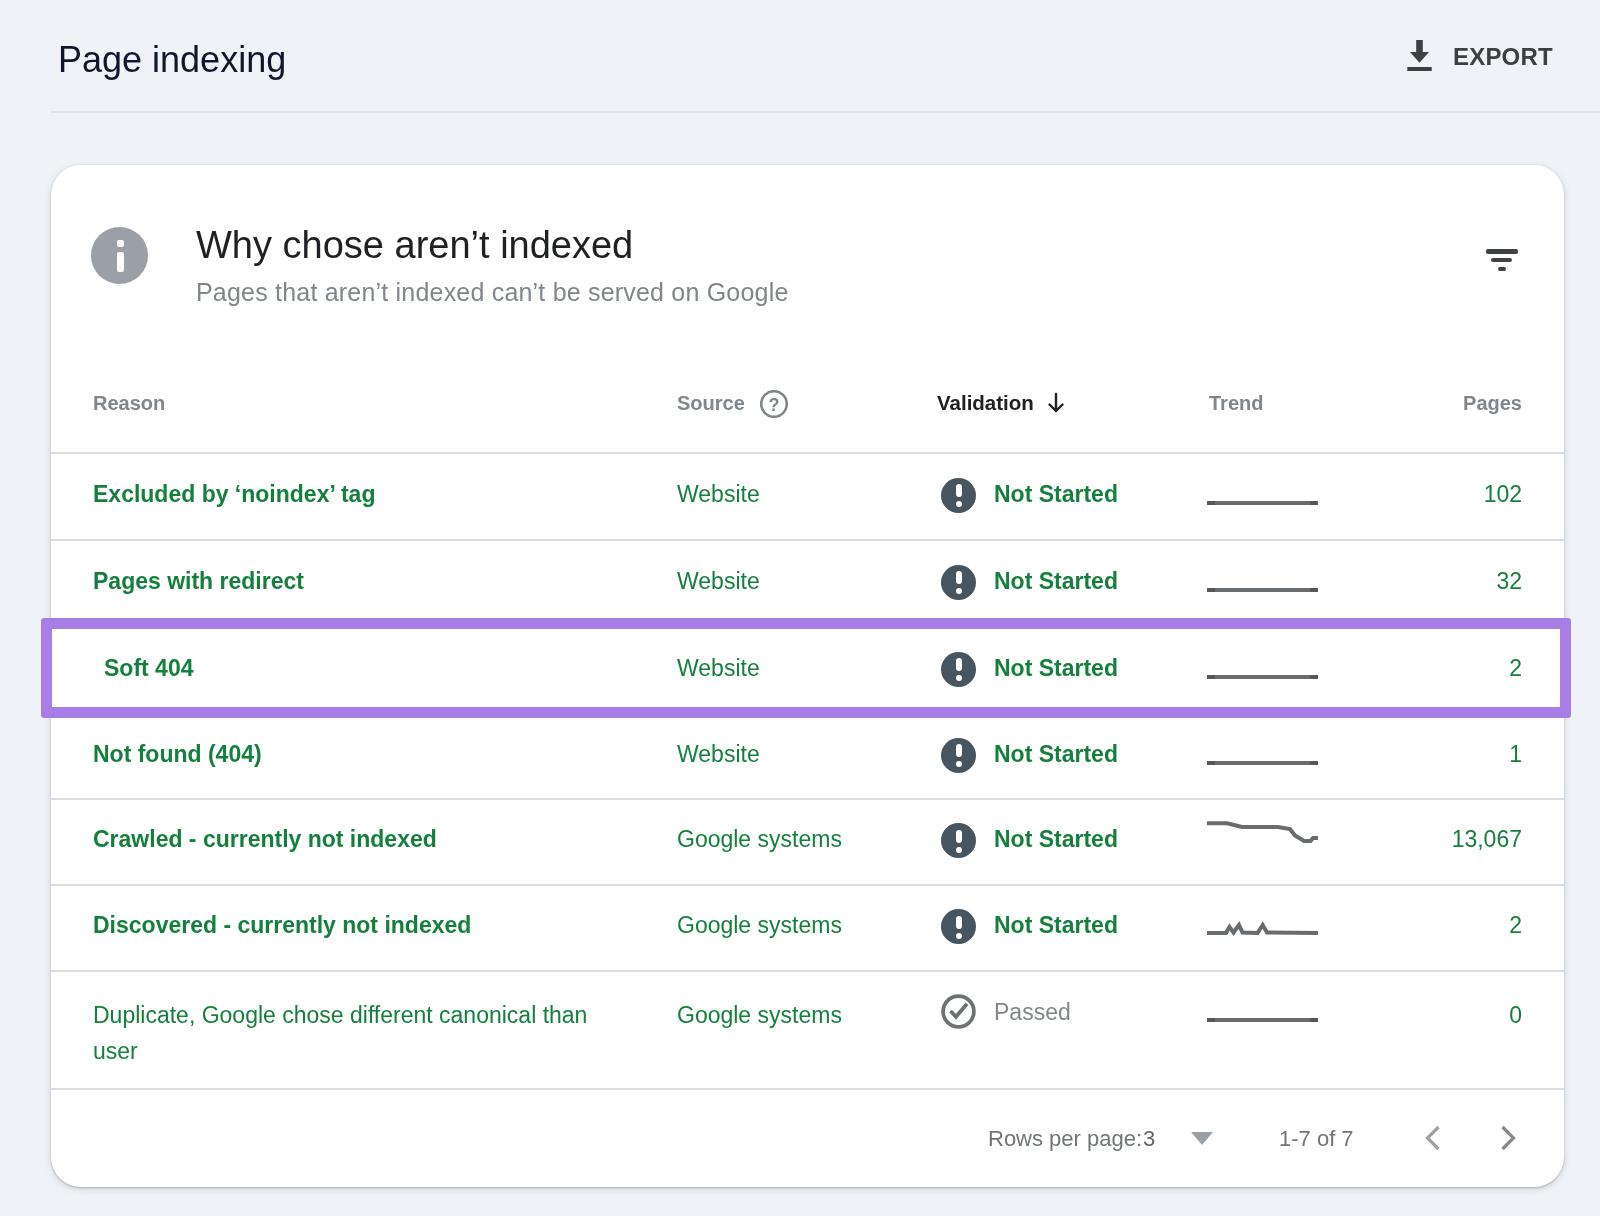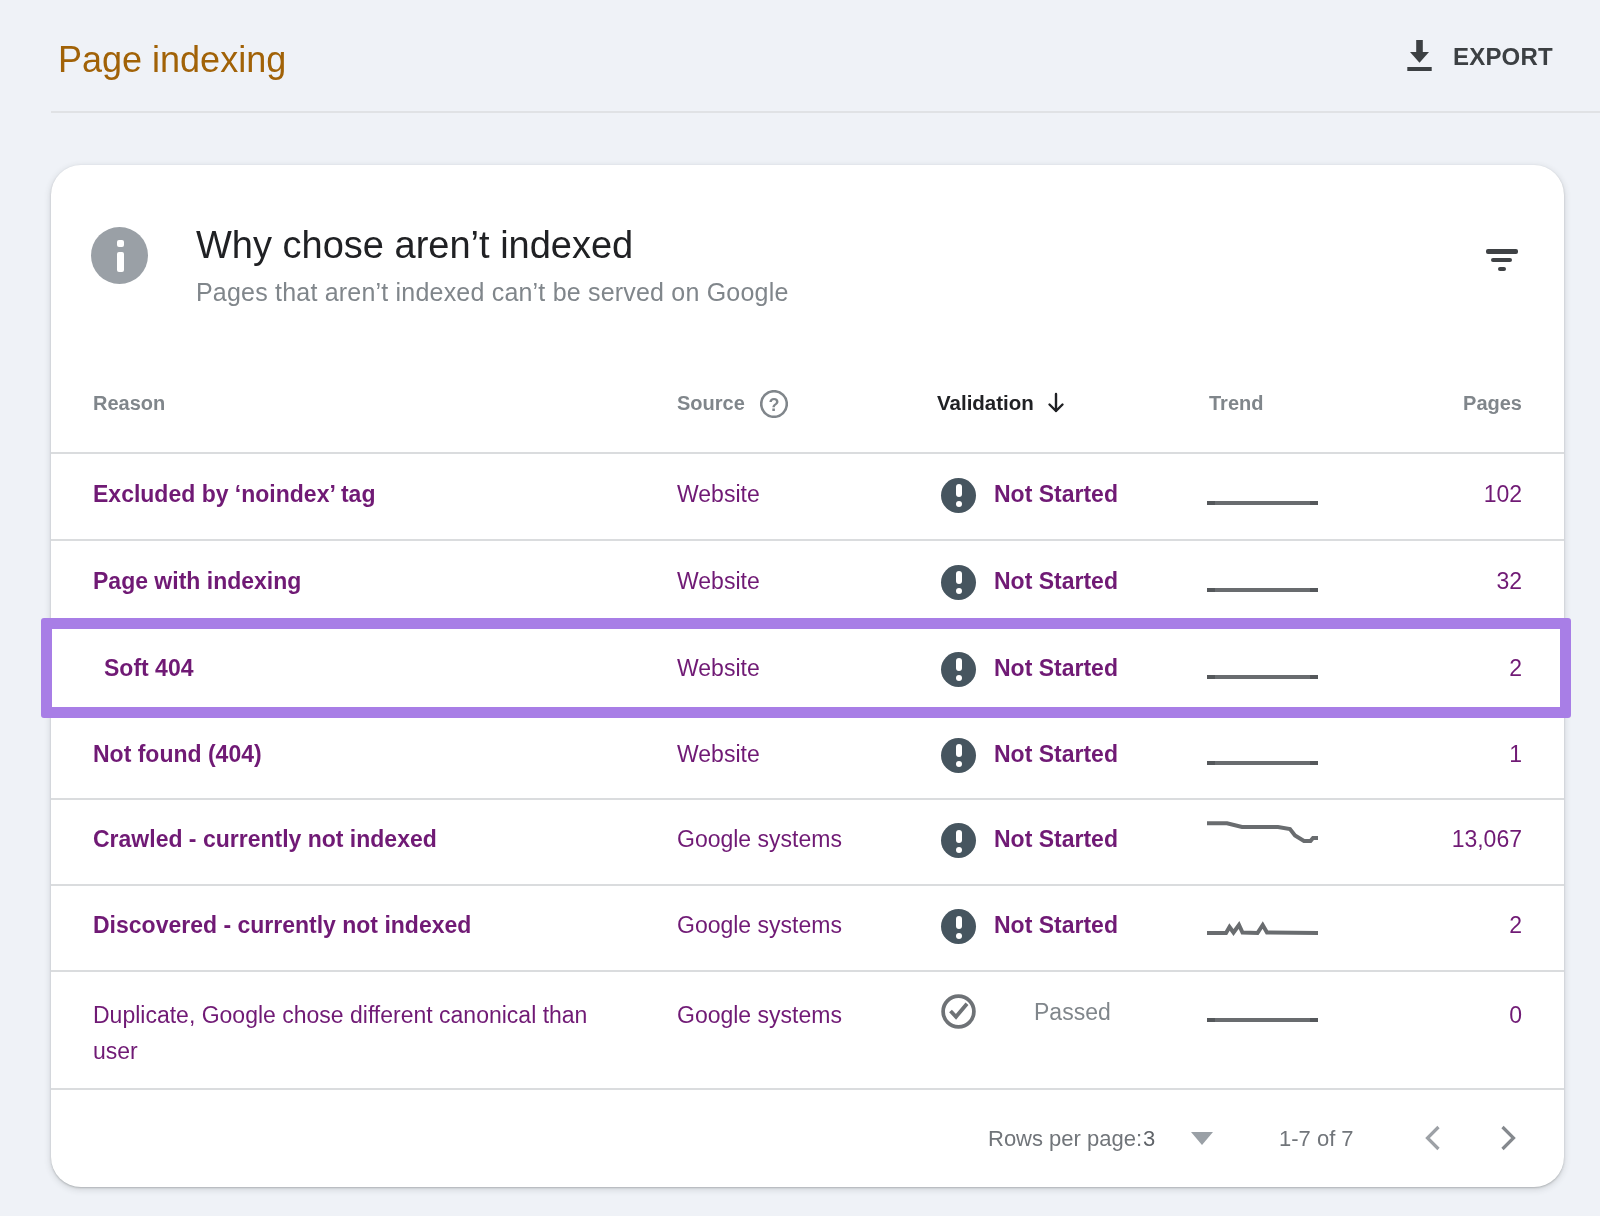--- a/index.html
+++ b/index.html
@@ -1,31 +1,31 @@
 <!DOCTYPE html>
 <html><head>
 <meta charset="utf-8">
 <style>
   html,body{margin:0;padding:0;}
   body{width:1600px;height:1216px;background:#eff2f7;font-family:"Liberation Sans",sans-serif;position:relative;overflow:hidden;}
   .abs{position:absolute;}
-  #h1{left:58px;top:42px;font-size:36px;line-height:36px;color:#a16207;}
+  #h1{left:58px;top:42px;font-size:36px;line-height:36px;color:#0f172a;}
   #exporttxt{top:45px;left:1453px;font-size:24px;line-height:23px;font-weight:700;color:#3c4043;letter-spacing:0.2px;}
   #topline{left:51px;top:111px;width:1549px;height:2px;background:#e0e2e5;}
   #card{left:51px;top:165px;width:1513px;height:1022px;background:#fff;border-radius:30px;box-shadow:0 1px 2px rgba(60,64,67,.28),0 2px 6px 1px rgba(60,64,67,.14);}
   #infocircle{left:91px;top:227px;width:57px;height:57px;border-radius:50%;background:#9aa0a6;}
   #idot{left:117px;top:240px;width:7px;height:7px;border-radius:2px;background:#fff;}
   #istem{left:117px;top:252px;width:7px;height:20px;border-radius:2px;background:#fff;}
   #h2{left:196px;top:226px;font-size:38px;line-height:38px;color:#202124;}
   #sub{left:196px;top:280px;font-size:25px;line-height:25px;color:#80868b;letter-spacing:0.2px;}
   .fbar{background:#3f4245;border-radius:2px;height:4.5px;}
   .hdr{font-size:20px;line-height:20px;color:#80868b;top:393px;font-weight:bold;}
-  .cell{font-size:23px;line-height:23px;color:#701a75;}
+  .cell{font-size:23px;line-height:23px;color:#15803d;}
   .bold{font-weight:700;}
-  .gray{color:#80868b;margin-left:40px;}
+  .gray{color:#80868b;}
   .divline{left:51px;width:1513px;height:1.5px;background:#dadcde;}
   .badge{width:35px;height:35px;border-radius:50%;background:#46555f;left:941px;}
   .bang{left:955.5px;width:6px;background:#fff;border-radius:3px;}
   .numcell{right:78px;text-align:center;}
   .trendflat{left:1207px;width:111px;height:4px;background:#696c6f;}
   .tcap{width:8px;height:4px;background:#55585b;}
   #purple{left:41px;top:618px;width:1530px;height:100px;border:11.5px solid #a87ee6;border-radius:3px;box-sizing:border-box;background:transparent;z-index:50;}
   .ftxt{font-size:22px;line-height:22px;color:#71757a;}
 </style>
 </head>
@@ -74,21 +74,21 @@
 <div class="abs cell" style="left:677px;top:482.5px">Website</div>
 <div class="abs badge" style="top:477.5px"></div>
 <div class="abs bang" style="top:484px;height:13px"></div>
 <div class="abs bang" style="top:501px;height:6px"></div>
 <div class="abs cell bold" style="left:994px;top:482.5px">Not Started</div>
 <div class="abs trendflat" style="top:501px"></div>
 <div class="abs tcap" style="left:1207px;top:501px"></div>
 <div class="abs tcap" style="left:1310px;top:501px"></div>
 <div class="abs cell numcell" style="top:482.5px">102</div>
 
-<div class="abs cell bold" style="left:93px;top:569.5px">Page with indexing</div>
+<div class="abs cell bold" style="left:93px;top:569.5px">Pages with redirect</div>
 <div class="abs cell" style="left:677px;top:569.5px">Website</div>
 <div class="abs badge" style="top:564.5px"></div>
 <div class="abs bang" style="top:571px;height:13px"></div>
 <div class="abs bang" style="top:588px;height:6px"></div>
 <div class="abs cell bold" style="left:994px;top:569.5px">Not Started</div>
 <div class="abs trendflat" style="top:588px"></div>
 <div class="abs tcap" style="left:1207px;top:588px"></div>
 <div class="abs tcap" style="left:1310px;top:588px"></div>
 <div class="abs cell numcell" style="top:569.5px">32</div>
 

